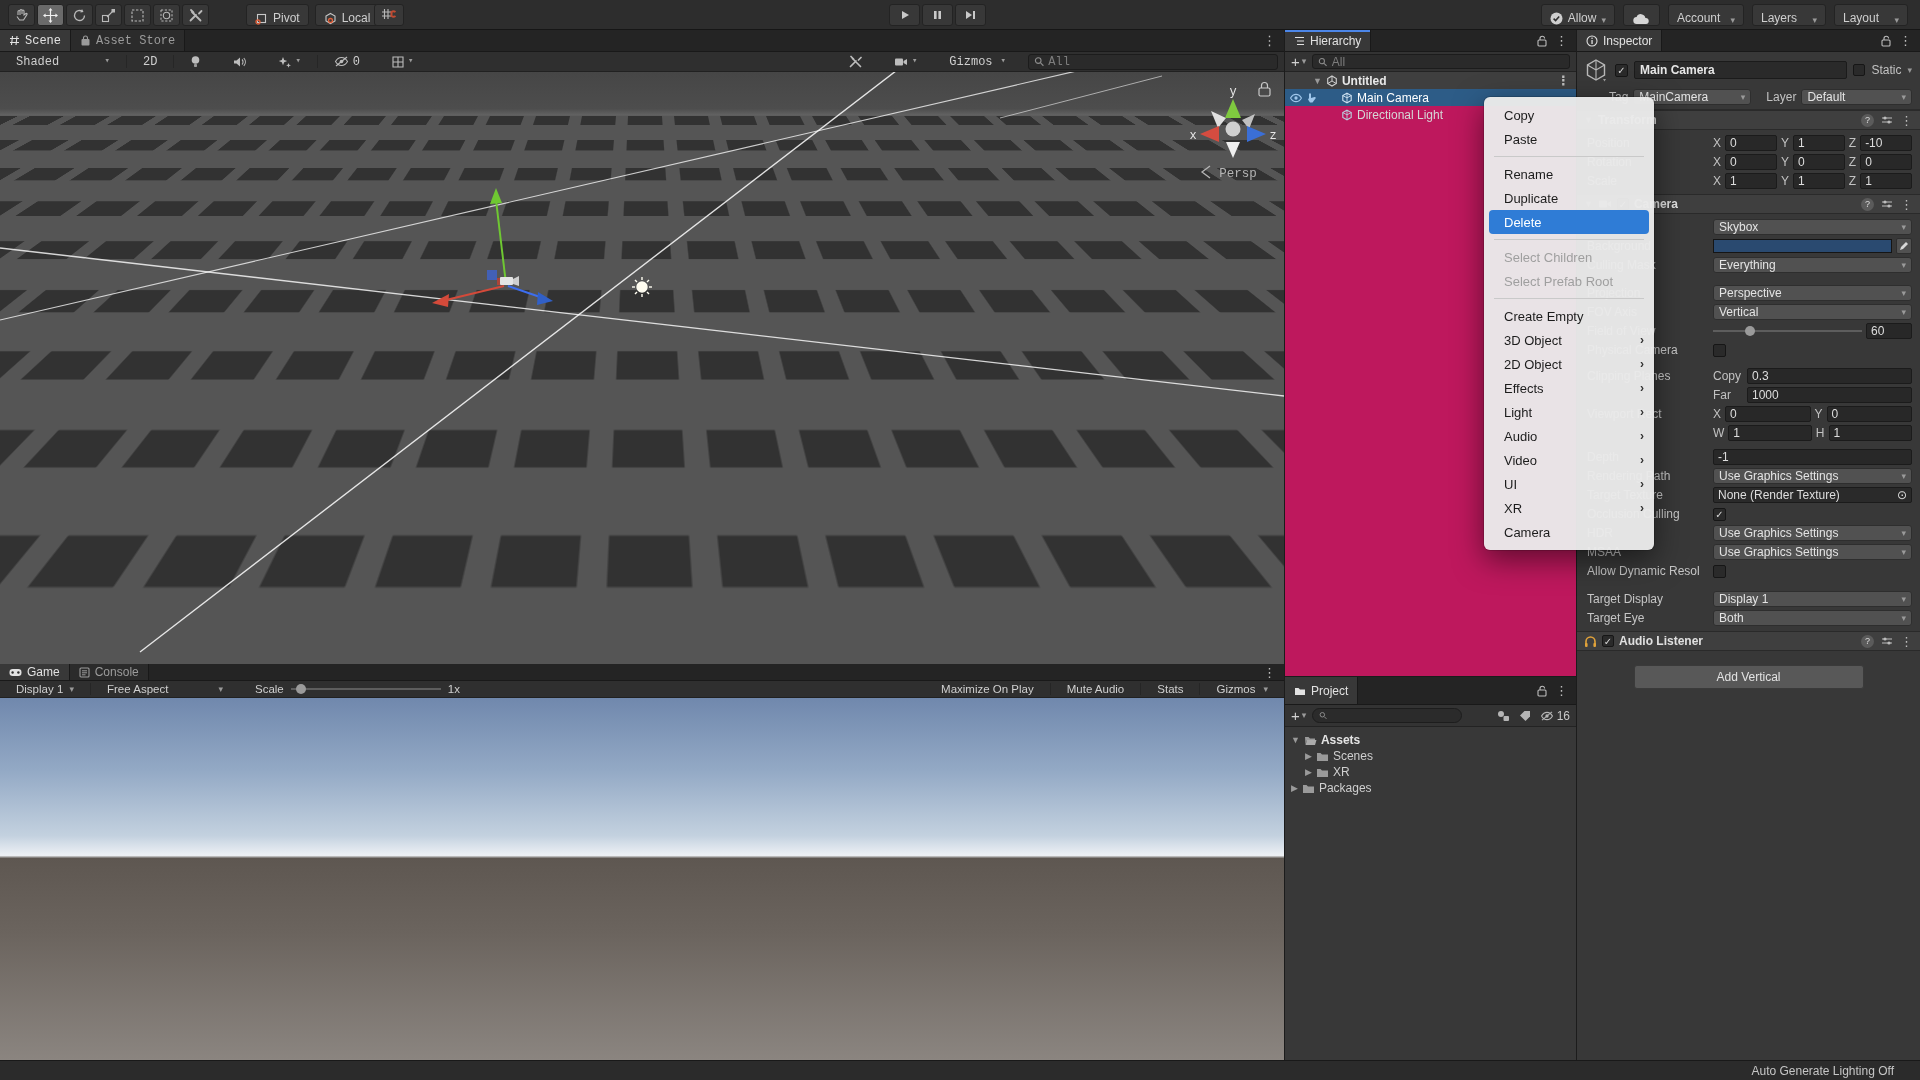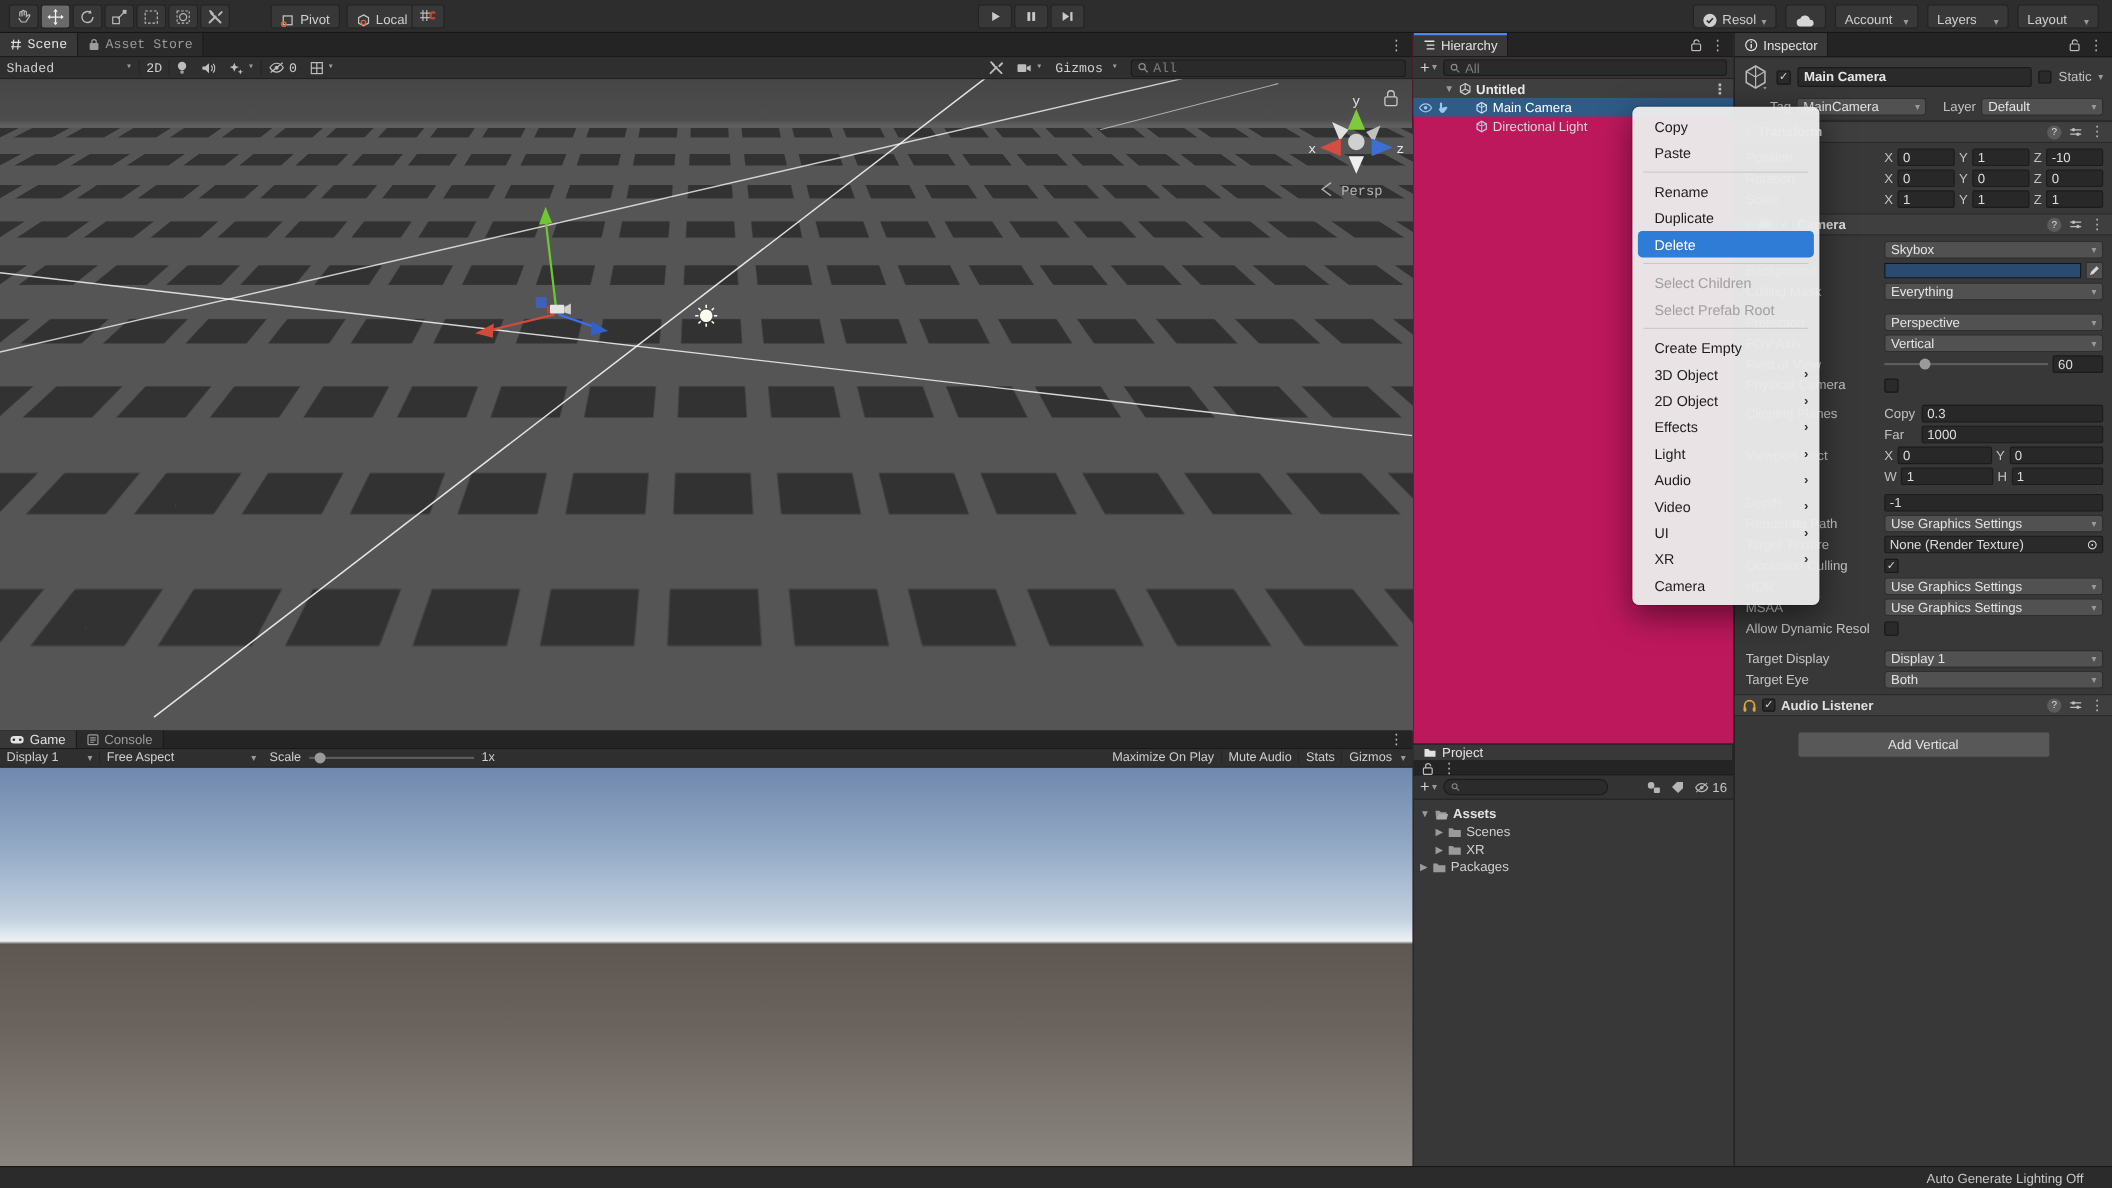--- a/index.html
+++ b/index.html
@@ -29,21 +29,21 @@
   .tab { display:flex; align-items:center; gap:5px; padding:0 9px; background:#2b2b2b; color:#9b9b9b;
          border-right:1px solid #191919; white-space:nowrap; }
   .tab.active { background:#383838; color:#e2e2e2; }
   .tab.accent { box-shadow: inset 0 2px 0 var(--tab-accent,#4c86e8); }
   .tabs .spacer { flex:1; }
   .tabicons { display:flex; align-items:center; gap:8px; padding:0 8px; color:#bdbdbd; }
   .kebab { color:#bdbdbd; font-size:13px; letter-spacing:0; }
 
   
   .ptoolbar { background:#2f2f2f; border-bottom:1px solid #212121; display:flex; align-items:center; }
-  .flat { display:flex; align-items:center; gap:4px; padding:0 6px; height:100%; color:#cfcfcf; }
+  .flat { display:flex; align-items:center; gap:4px; padding:0 16px; height:100%; color:#cfcfcf; }
   .vsep { width:1px; height:70%; background:#262626; }
   .searchbox { display:flex; align-items:center; gap:4px; background:#2a2a2a; border:1px solid #1c1c1c;
                border-radius:3px; height:16px; padding:0 5px; }
   .searchbox input { background:transparent; border:none; outline:none; color:#cfcfcf; font-size:12px;
                font-family:inherit; width:100%; }
   .searchbox input::placeholder { color:#7d7d7d; }
 
   
   #scene-pane { left:0; top:30px; width:1284px; height:634px; background:#383838;font-family:Liberation Mono, monospace; }
   #scene-pane .tabs { height:22px; }
@@ -81,21 +81,21 @@
   #hierarchy-pane { left:1284px; top:30px; width:292px; height:646px; background:#be185d; border-left:1px solid #1c1c1c; }
   #hierarchy-pane .tabs { height:22px; }
   .panel-toolbar { height:20px; background:#333; border-bottom:1px solid #232323; display:flex; align-items:center; gap:6px; padding:0 6px; }
   .hrow { position:relative; height:17px; display:flex; align-items:center; gap:4px; color:#d6d6d6; }
   .hrow.scene-row { background:#3f3f3f; font-weight:bold; color:#e8e8e8; }
   .hrow.selected { background:var(--selection-blue,#2d5c87); color:#fff; }
   .tri { font-size:9px; color:#9a9a9a; }
 
   
   #project-pane { left:1284px; top:676px; width:292px; height:384px; background:#383838; border-left:1px solid #1c1c1c; border-top:1px solid #1c1c1c; }
-  #project-pane .tabs { height:28px;flex-direction:column; }
+  #project-pane .tabs { height:28px; }
   .prow { height:16px; display:flex; align-items:center; gap:4px; color:#cfcfcf; }
   .rounded-search { display:flex; align-items:center; gap:4px; background:#2b2b2b; border:1px solid #1d1d1d;
     border-radius:8px; height:15px; width:150px; padding:0 6px; }
   .rounded-search input { background:transparent; border:none; outline:none; color:#ccc; width:100%; font-size:11px; }
 
   
   #inspector-pane { left:1576px; top:30px; width:344px; height:1030px; background:#383838; border-left:1px solid #1c1c1c; }
   #inspector-pane .tabs { height:22px; }
   .ihead { padding:5px 8px 4px 6px; border-bottom:1px solid #2b2b2b; }
   .ihr1 { display:flex; align-items:center; gap:6px; }
@@ -230,21 +230,21 @@
           <rect x="8" y="1" width="2" height="8" fill="#c9c9c9"></rect>
         </svg>
       </div>
   </div>
   <div class="tgroup" id="right-group">
     <div class="lbtn">
       <svg width="13" height="13" viewBox="0 0 13 13">
           <circle cx="6.5" cy="6.5" r="6" fill="#cfcfcf"></circle>
           <path d="M3.6 6.6l2 2 3.6-4" fill="none" stroke="#2d2d2d" stroke-width="1.5"></path>
         </svg>
-      <span>Resol</span>
+      <span>Allow</span>
         <span class="dda">▾</span>
     </div>
     <div class="lbtn" style="padding:0 9px">
       <svg width="17" height="12" viewBox="0 0 17 12">
           <path d="M4 11a3.5 3.5 0 0 1-.4-7A4.6 4.6 0 0 1 12.4 5 3 3 0 0 1 13 11z" fill="#d6d6d6"></path>
         </svg>
     </div>
     <div class="lbtn" style="width:76px">
       <span style="flex:1">Account</span>
         <span class="dda">▾</span>

